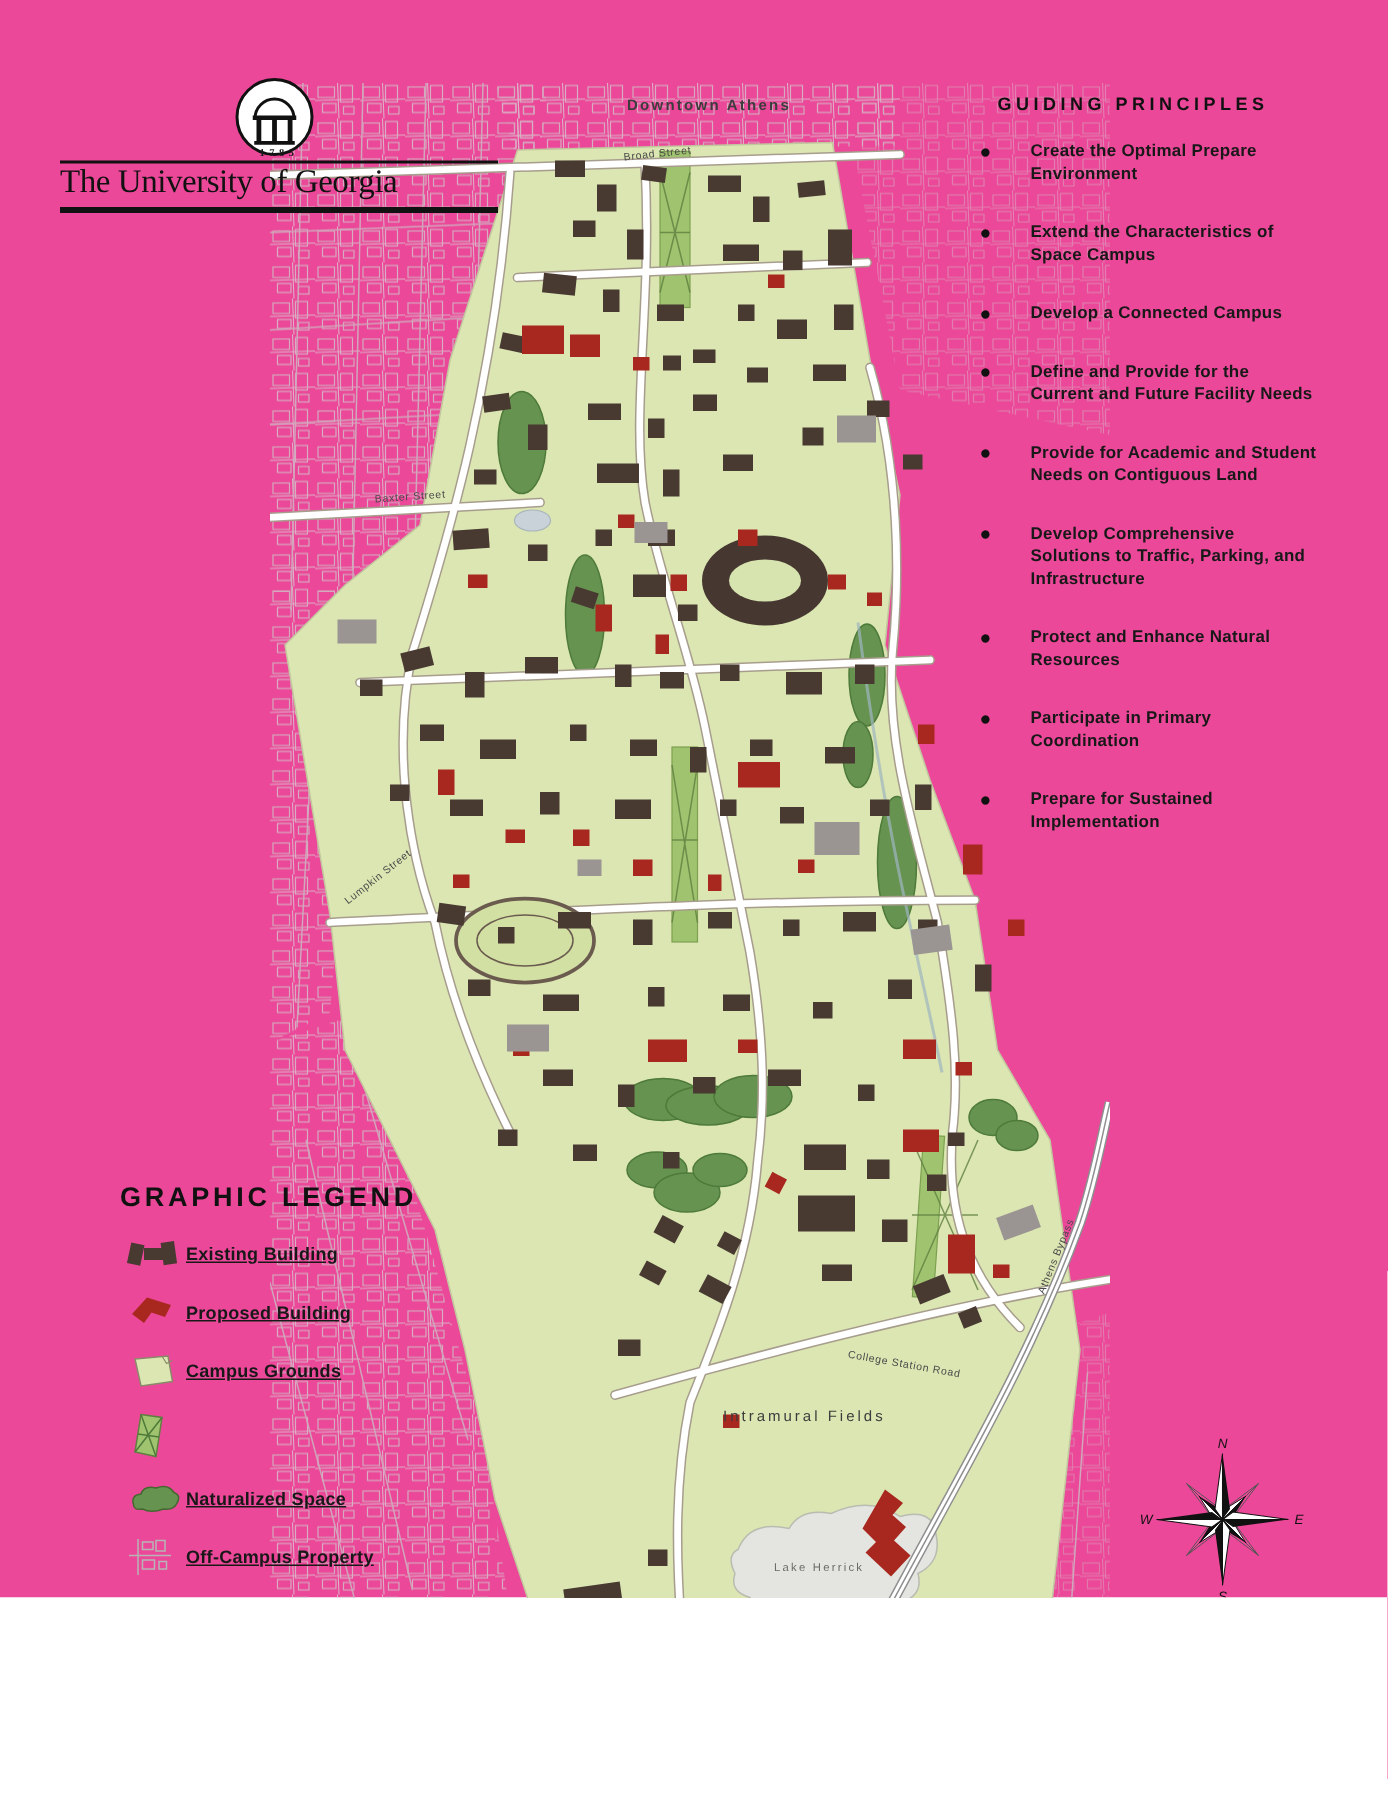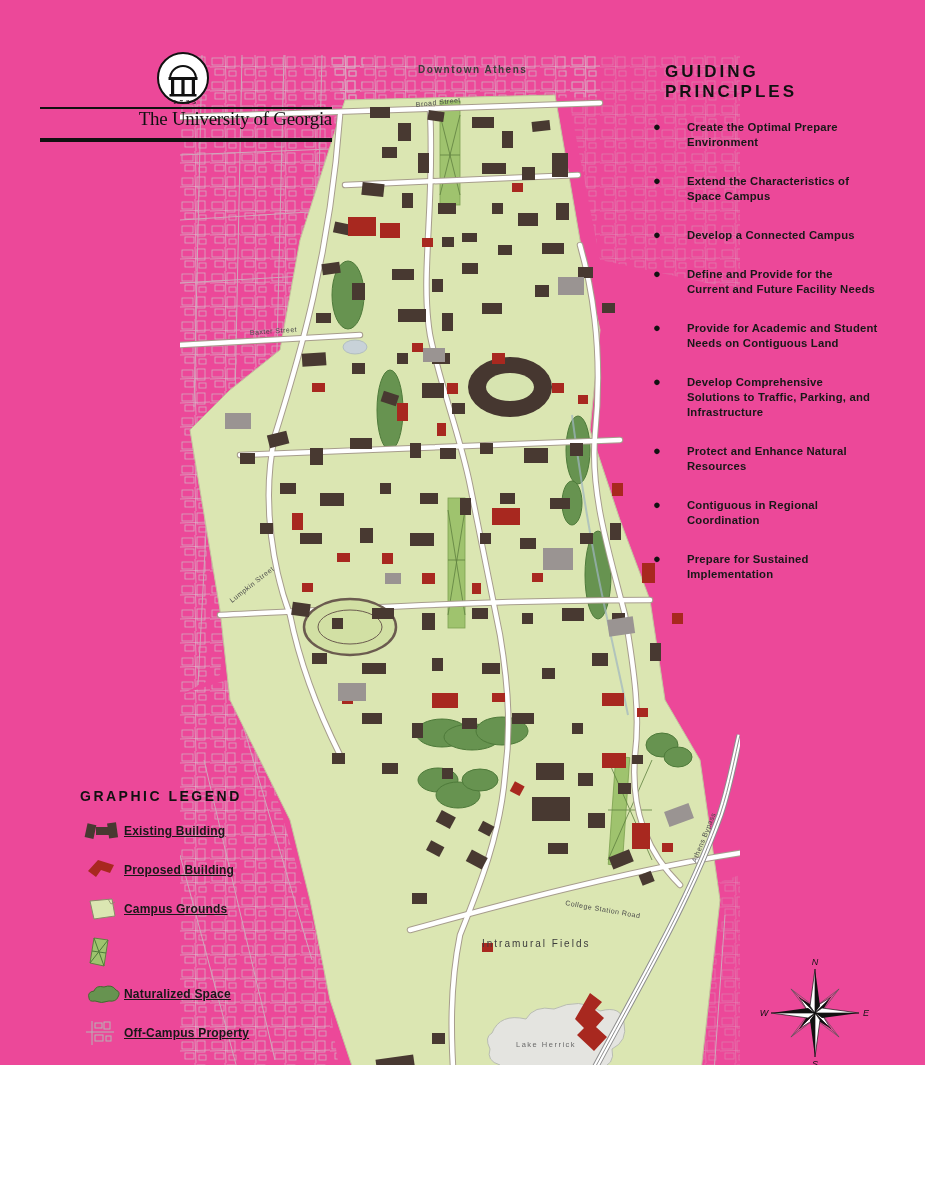--- a/index.html
+++ b/index.html
@@ -4,32 +4,32 @@
 <style>
   html,body{margin:0;padding:0;background:#fff;}
   .page{position:relative;width:925px;height:1065px;background:#ec4899;overflow:hidden;
         font-family:"Liberation Sans",sans-serif;color:#1a1a1a;}
   
   .logo{position:absolute;left:40px;top:50px;width:292px;height:92px;}
   .logo .arch-wrap{position:absolute;left:115px;top:0;width:56px;height:56px;}
   .logo .year{position:absolute;left:0;right:0;top:48px;text-align:center;
               font-family:"Liberation Serif",serif;font-size:7px;letter-spacing:3px;font-weight:bold;}
   .logo .thin-rule{position:absolute;left:0;right:0;top:57px;height:1.5px;background:#111;}
-  .logo .inst{position:absolute;left:0;right:0;top:58px;text-align:right;
-              font-family:"Liberation Serif",serif;font-size:19px;letter-spacing:-0.3px;color:#111;}
+  .logo .inst{position:absolute;left:0;right:0;top:58px;text-align:left;
+              font-family:"Liberation Serif",serif;font-size:22px;letter-spacing:-0.3px;color:#111;}
   .logo .thick-rule{position:absolute;left:0;right:0;top:88px;height:3.5px;background:#111;}
   
   .principles{position:absolute;left:653px;top:62px;width:225px;}
-  .principles h2{margin:0 0 18px 12px;font-size:17px;font-weight:bold;letter-spacing:3px;color:#111;}
+  .principles h2{margin:0 0 18px 12px;font-size:12px;font-weight:bold;letter-spacing:3px;color:#111;}
   .principle{display:flex;margin-bottom:24px;}
   .principle .bullet{width:12px;flex:0 0 12px;margin-right:22px;font-size:13px;line-height:14px;color:#111;}
   .principle .ptext{font-size:11.3px;font-weight:bold;line-height:15px;letter-spacing:0.2px;color:#181818;}
   
   .legend{position:absolute;left:80px;top:788px;width:215px;}
-  .legend h2{margin:0 0 14px 0;font-size:14px;font-weight:bold;letter-spacing:2.5px;color:#111;}
+  .legend h2{margin:0 0 14px 0;font-size:18px;font-weight:bold;letter-spacing:2.5px;color:#111;}
   .legend-item{display:flex;align-items:center;margin-bottom:13px;}
   .legend-item .swatch{width:44px;flex:0 0 44px;display:flex;justify-content:center;}
   .legend-item .ltext{font-size:12px;font-weight:bold;line-height:14px;letter-spacing:0.2px;color:#181818;text-decoration:underline;}
   
   .compass{position:absolute;left:756px;top:956px;width:118px;height:114px;}
   .scalebar{position:absolute;left:726px;top:1074px;width:170px;height:32px;}
   
   .big-title{position:absolute;left:95px;right:45px;top:1142px;display:flex;
              justify-content:center;align-items:flex-start;}
   .big-title span{font-size:45px;font-weight:800;letter-spacing:14px;color:#0a0a0a;
@@ -371,21 +371,21 @@
     <div class="principle">
         <span class="bullet">●</span>
         <span class="ptext">Develop Comprehensive Solutions to Traffic, Parking, and Infrastructure</span>
       </div>
     <div class="principle">
         <span class="bullet">●</span>
         <span class="ptext">Protect and Enhance Natural Resources</span>
       </div>
     <div class="principle">
         <span class="bullet">●</span>
-        <span class="ptext">Contiguous in Regional Coordination</span>
+        <span class="ptext">Participate in Primary Coordination</span>
       </div>
     <div class="principle">
         <span class="bullet">●</span>
         <span class="ptext">Prepare for Sustained Implementation</span>
       </div>
   </div>
 
   <div class="legend">
     <h2>GRAPHIC LEGEND</h2>
 

